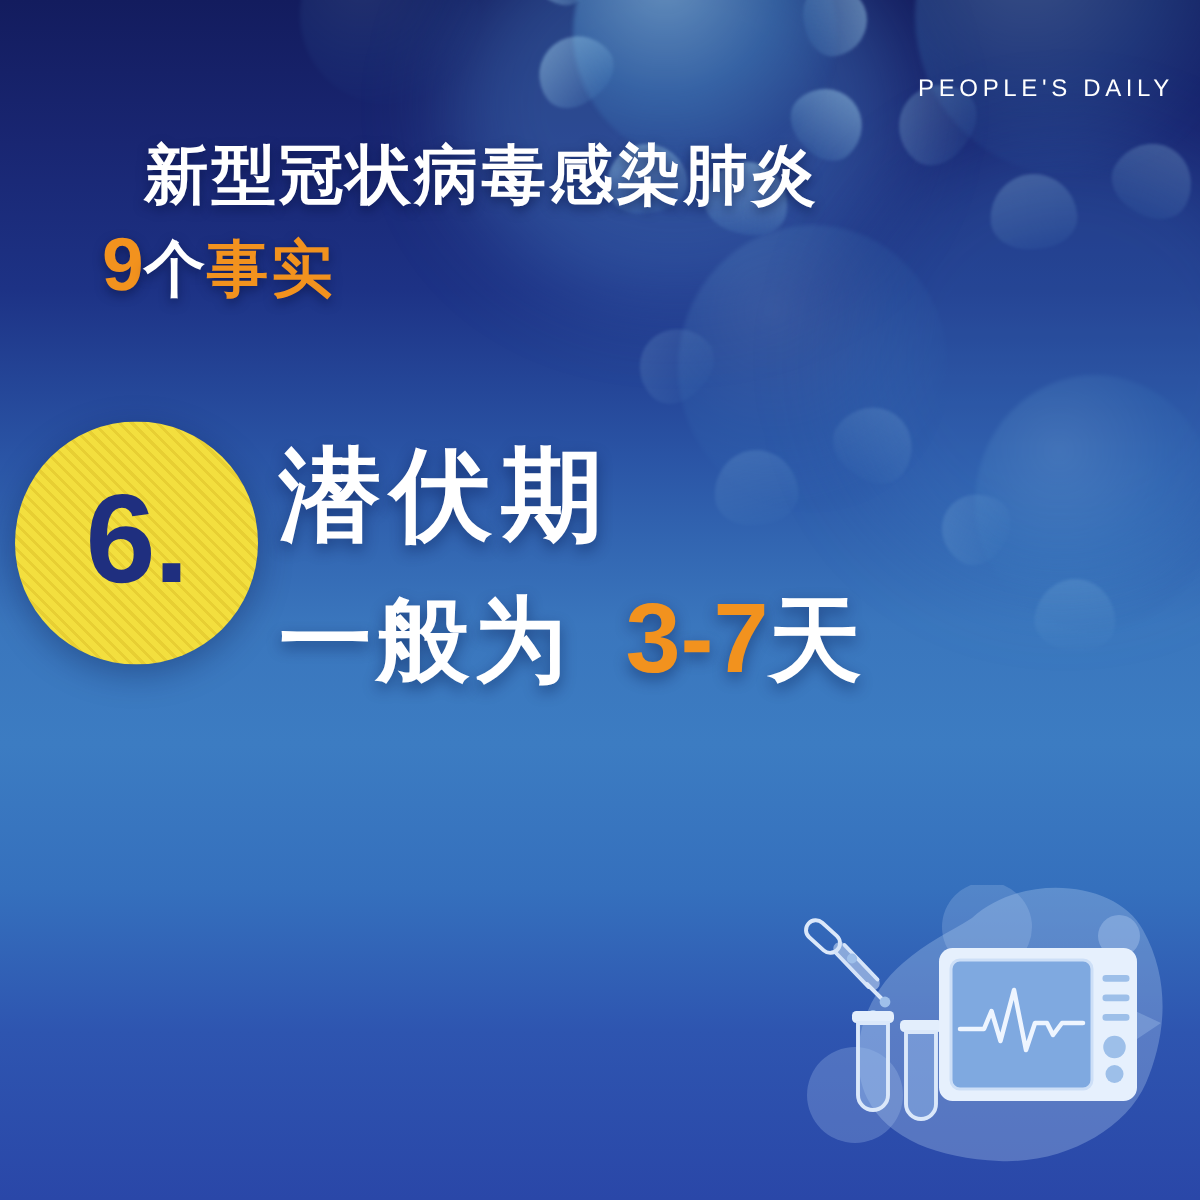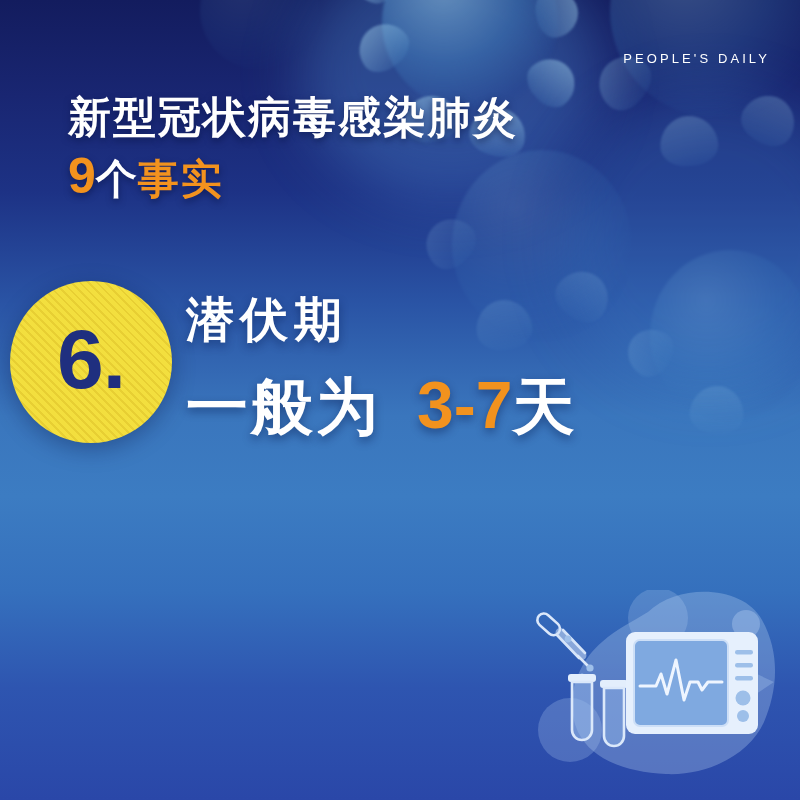--- a/index.html
+++ b/index.html
@@ -78,21 +78,21 @@
   .logo-cn {
     font-size: 30px;
     font-weight: bold;
     letter-spacing: 1px;
     line-height: 1;
     white-space: nowrap;
     text-shadow: 0 1px 2px rgba(0,0,0,.35);
   }
   .logo-en {
     margin-top: 3px;
-    font-size: 13px;
+    font-size: 16px;
     letter-spacing: 3.1px;
     text-align: right;
     white-space: nowrap;
     padding-right: 2px;
   }
 
   
   .kicker {
     position: absolute;
     left: 68px;
@@ -100,20 +100,21 @@
     width: 640px;
   }
   .kicker-line1 {
     font-size: 43px;
     font-weight: bold;
     color: #ffffff;
     letter-spacing: 2px;
     line-height: 1;
     white-space: nowrap;
     text-shadow: 0 3px 7px rgba(5,15,60,.55);
+    margin-left: 28px;
   }
   .kicker-line2 {
     margin-top: 12px;
     line-height: 1;
     white-space: nowrap;
     text-shadow: 0 3px 7px rgba(5,15,60,.55);
   }
   .k-num {
     font-size: 50px;
     font-weight: bold;
@@ -163,21 +164,21 @@
   }
 
   
   .statement {
     position: absolute;
     left: 186px;
     top: 296px;
     width: 600px;
   }
   .st-title {
-    font-size: 48px;
+    font-size: 68px;
     font-weight: bold;
     color: #ffffff;
     letter-spacing: 6px;
     line-height: 1;
     white-space: nowrap;
     text-shadow: 0 4px 10px rgba(5,20,70,.45);
   }
   .st-line {
     margin-top: 28px;
     line-height: 1;

